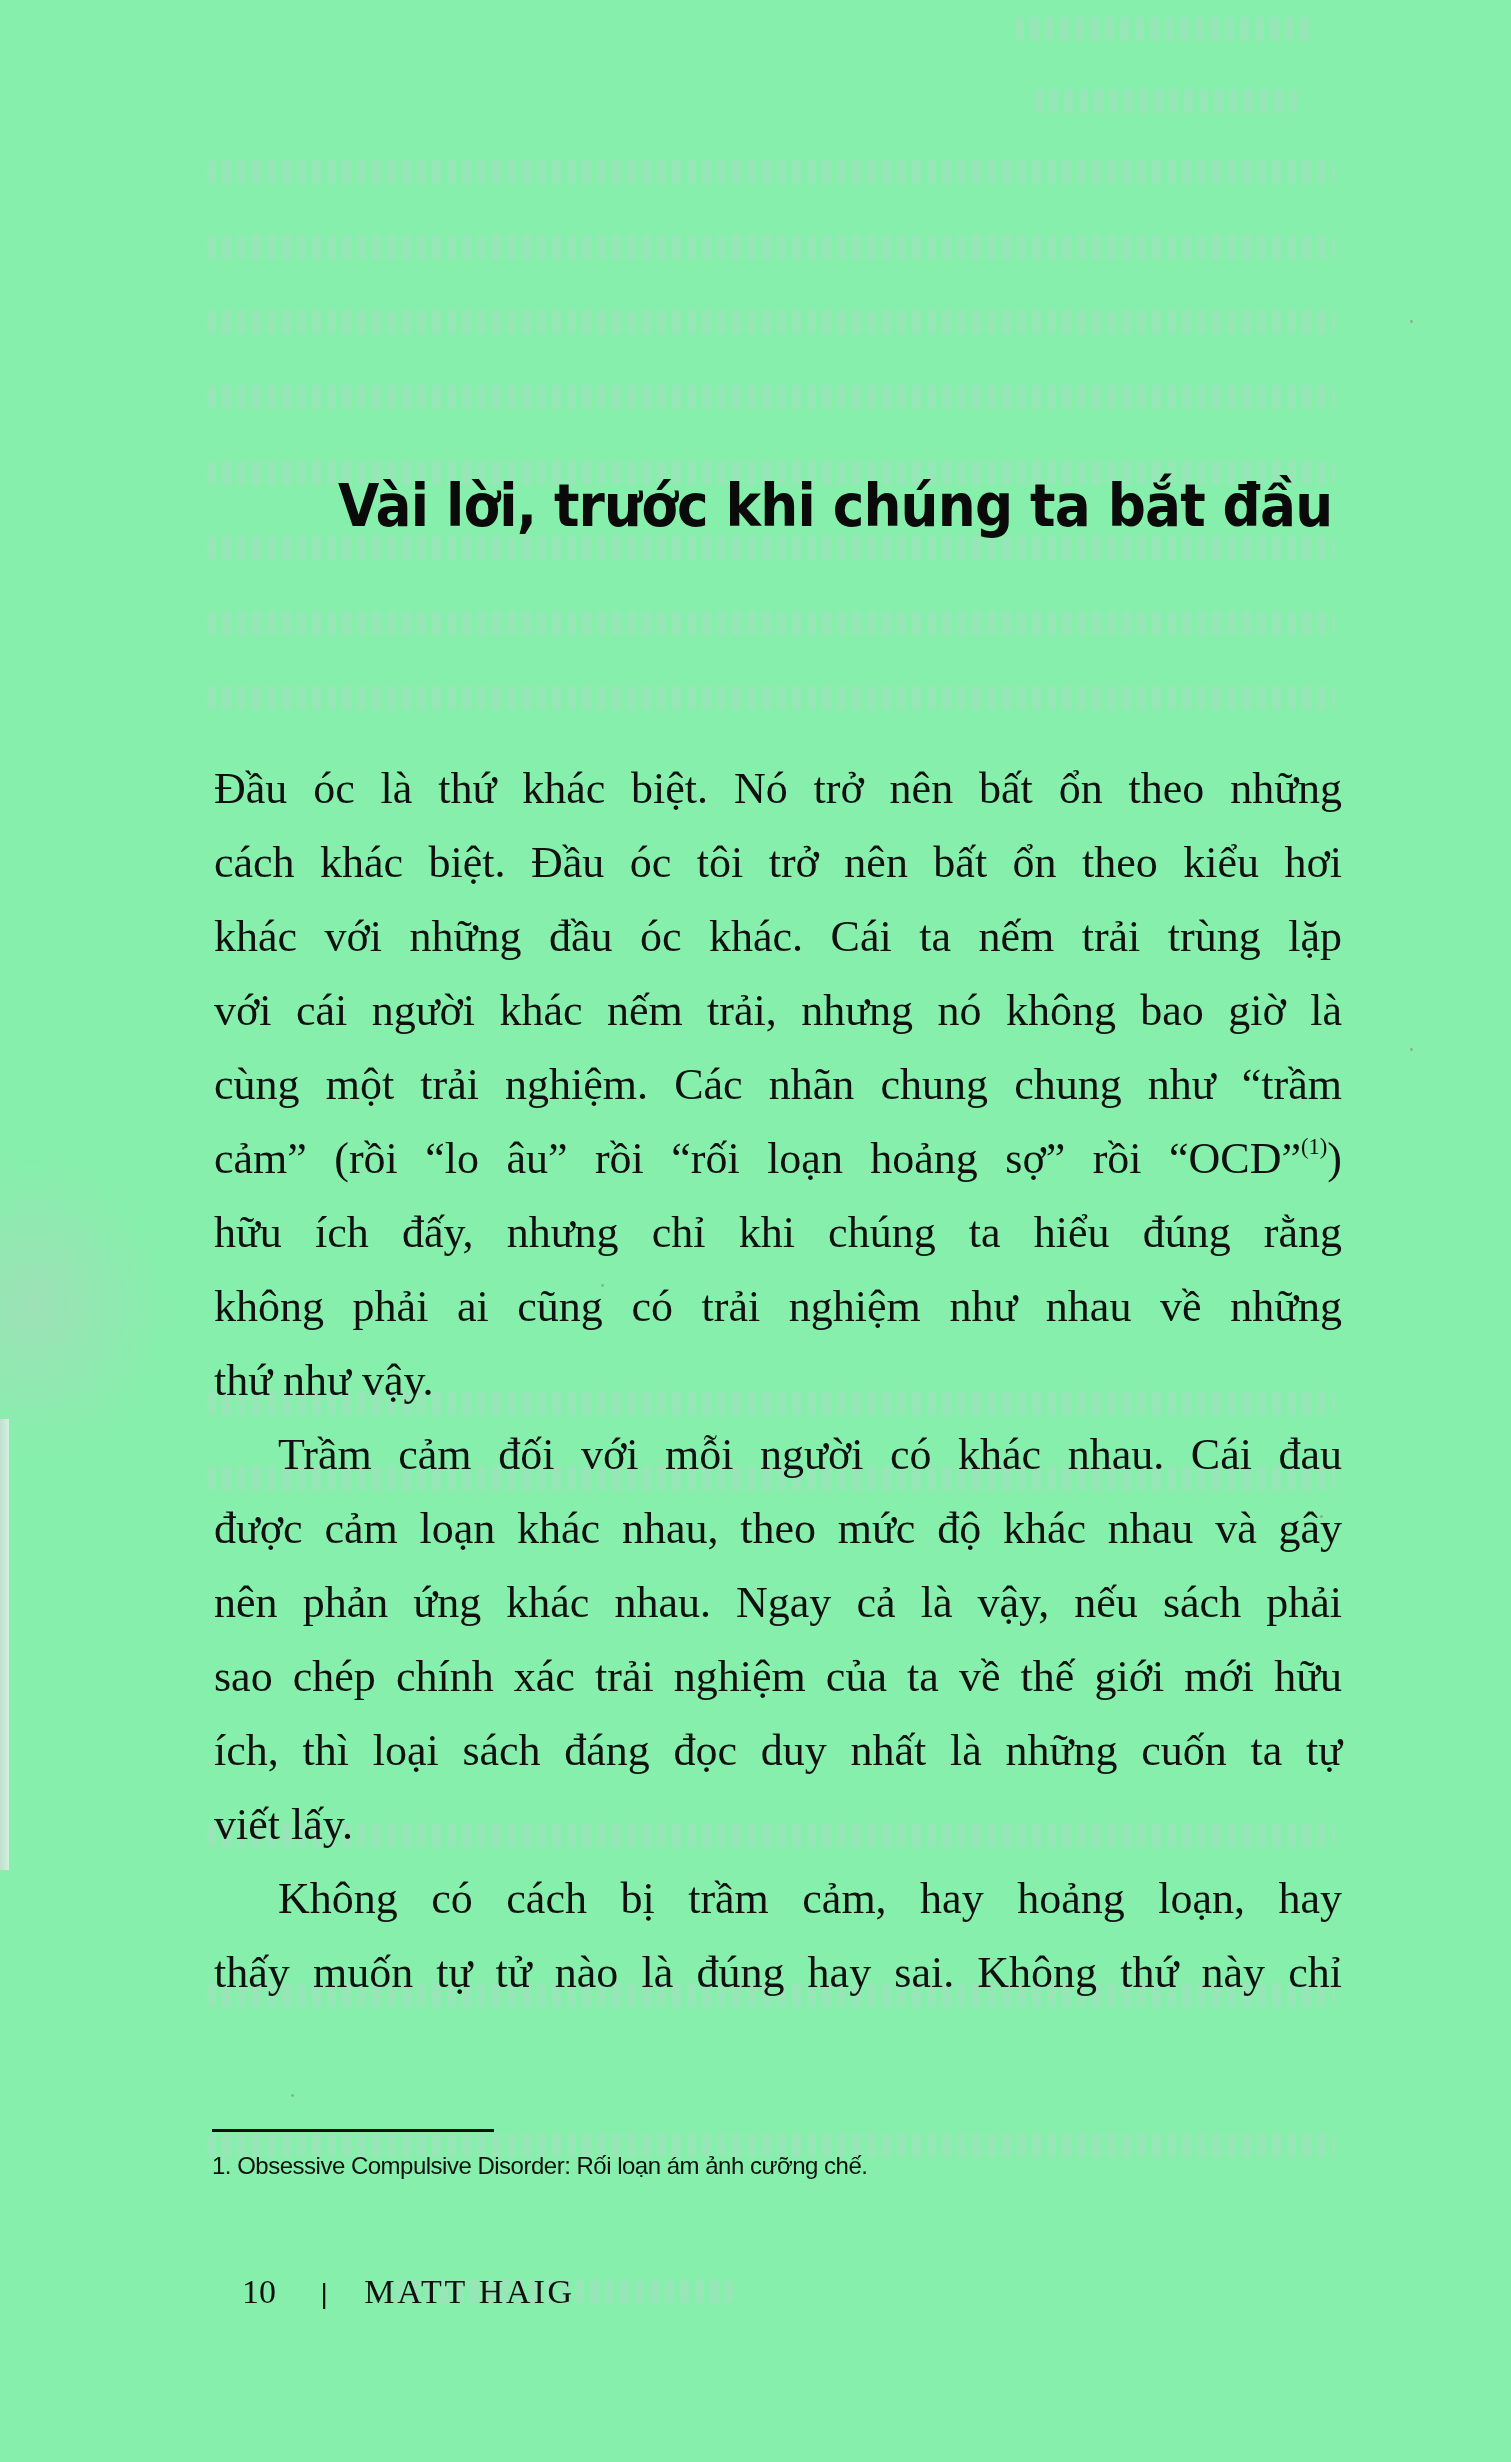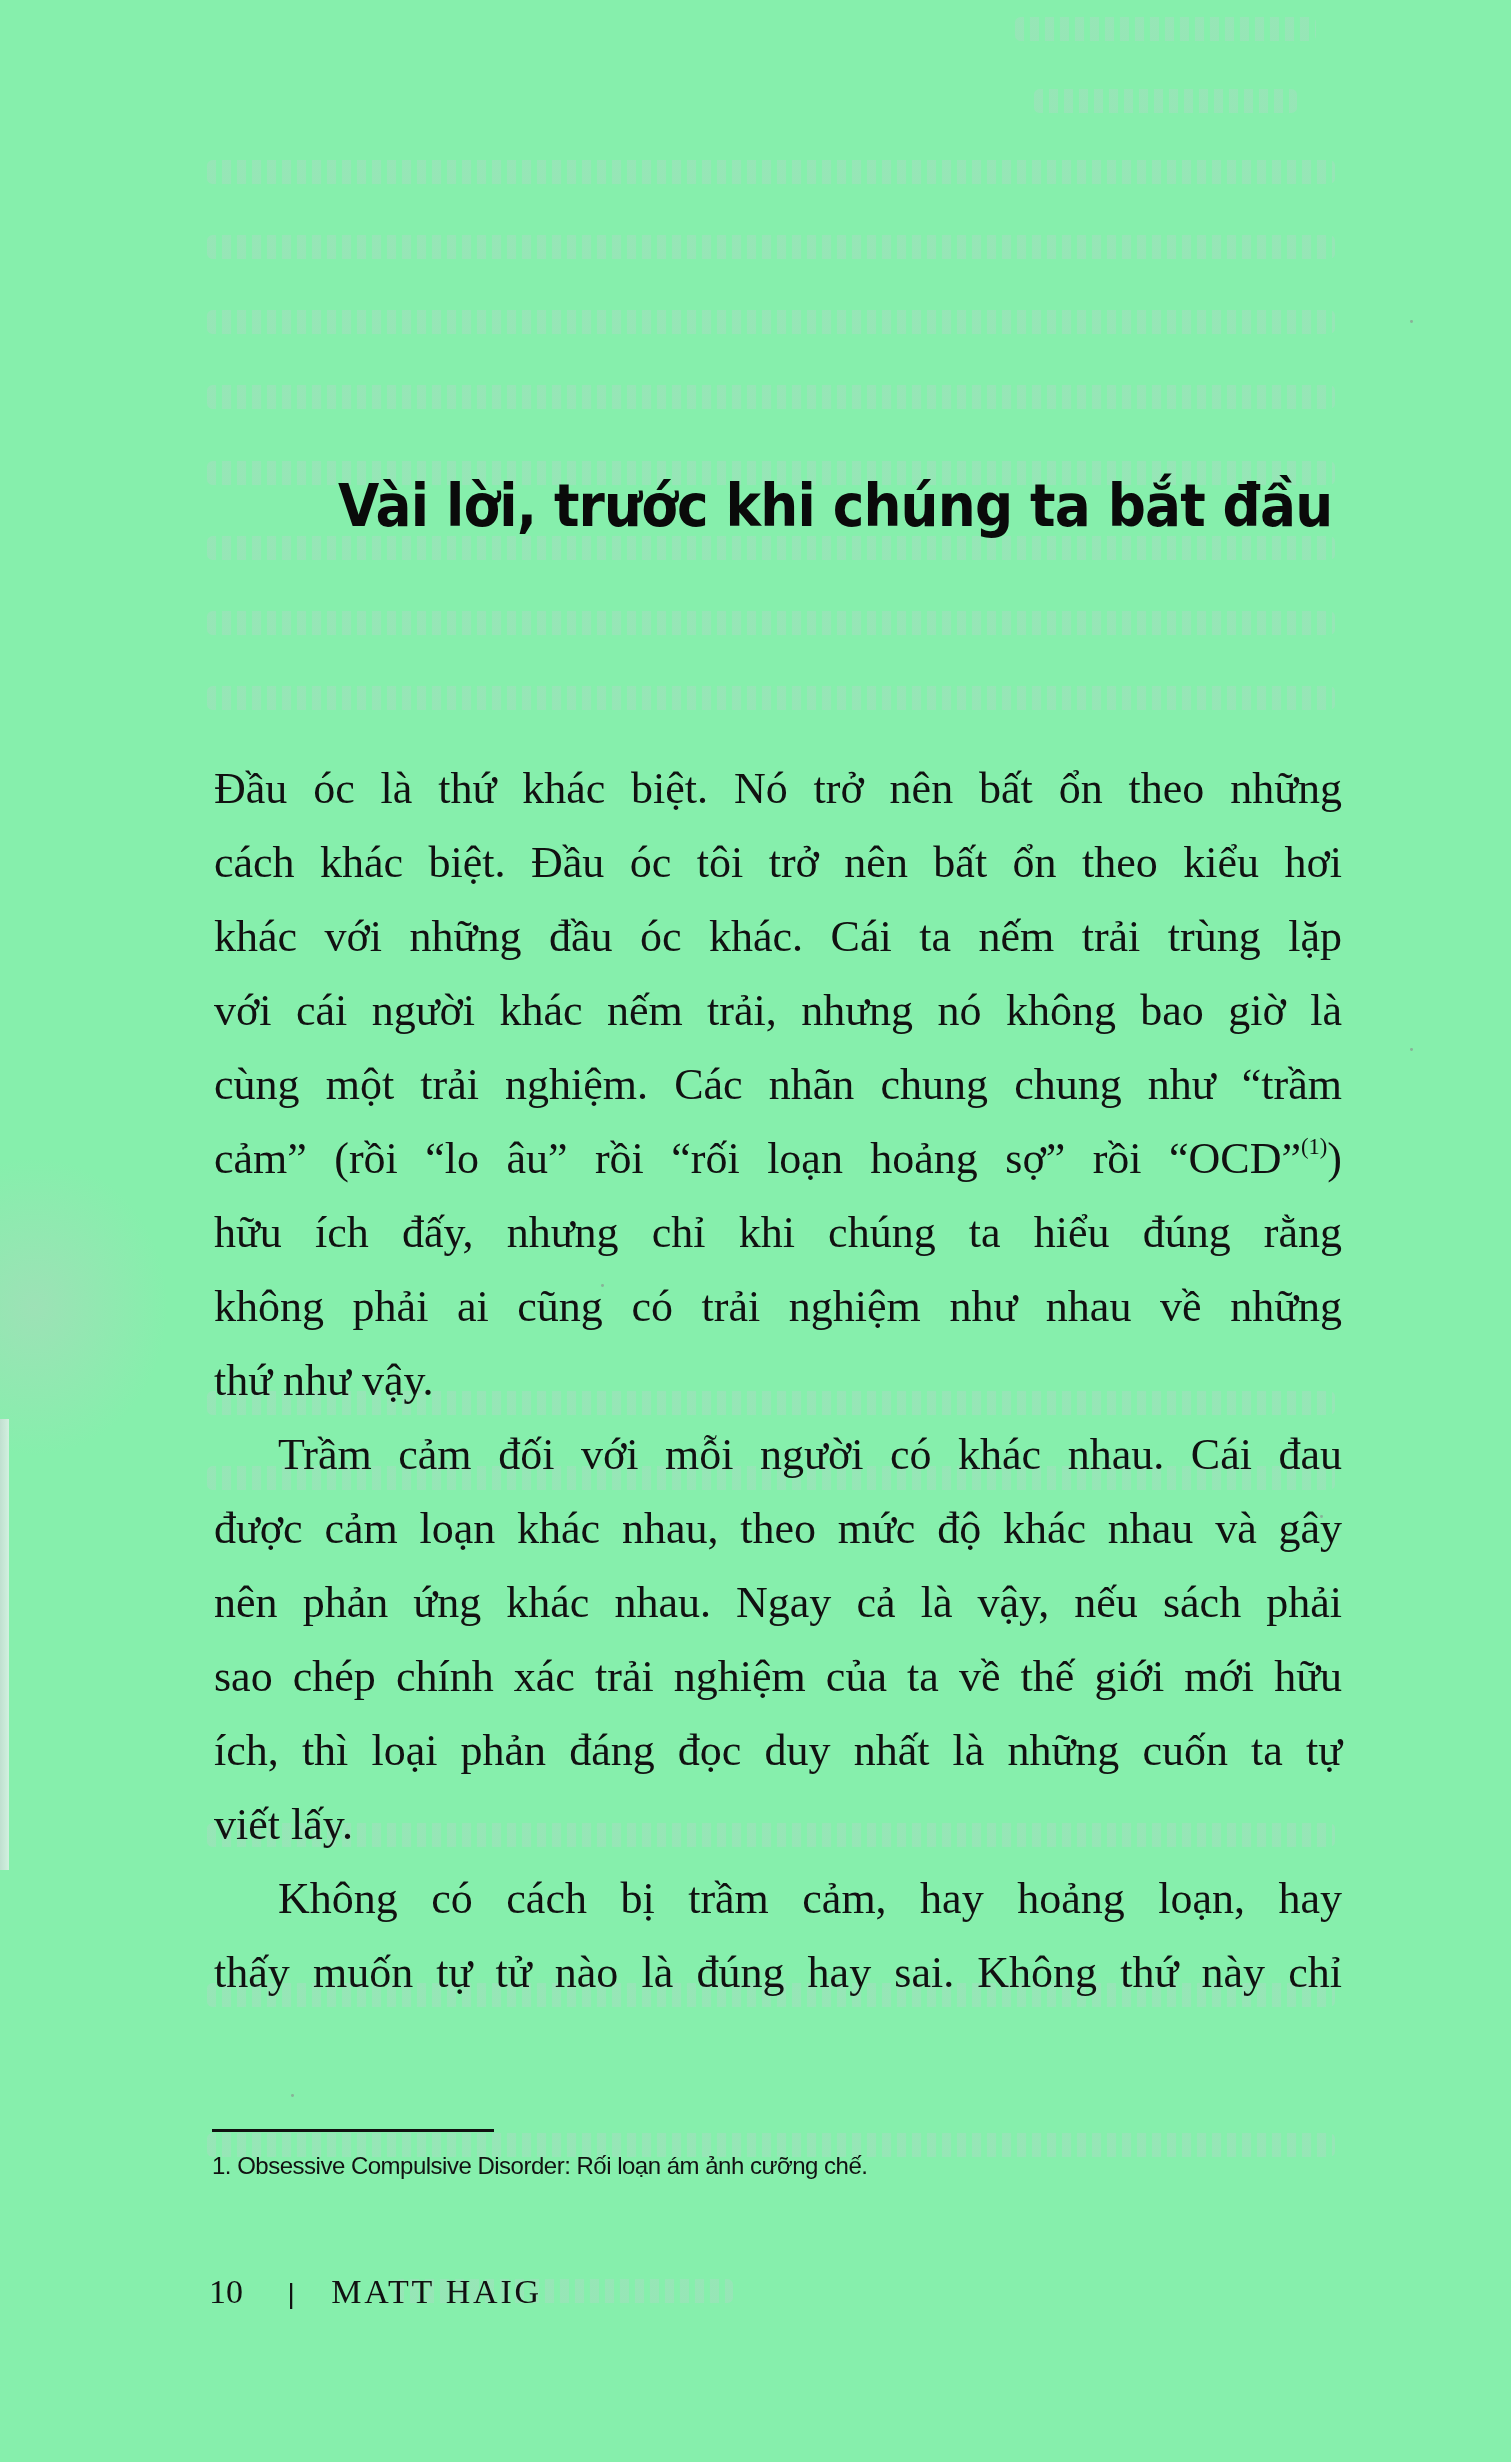--- a/index.html
+++ b/index.html
@@ -121,21 +121,21 @@
   .footer {
     position: absolute;
     left: 209px;
     top: 2271px;
     font-family: "Liberation Serif", serif;
     font-size: 34px;
     line-height: 41px;
     color: #111111;
     white-space: nowrap;
   }
-  .footer .page-number { display: inline-block; }
+  .footer .page-number { display: inline-block; margin-left: 33px; }
   .footer .separator {
     display: inline-block;
     margin-left: 36px;
     margin-right: 28px;
     font-family: "Liberation Sans", sans-serif;
     font-size: 28px;
   }
   .footer .author {
     display: inline-block;
     letter-spacing: 2.8px;
@@ -187,21 +187,21 @@
     <span class="line">cùng một trải nghiệm. Các nhãn chung chung như “trầm</span>
     <span class="line"><span>cảm” (rồi “lo âu” rồi “rối loạn hoảng sợ” rồi “OCD”</span><sup>(1)</sup><span>)</span></span>
     <span class="line">hữu ích đấy, nhưng chỉ khi chúng ta hiểu đúng rằng</span>
     <span class="line">không phải ai cũng có trải nghiệm như nhau về những</span>
     <span class="line last">thứ như vậy.</span>
 
     <span class="line indent">Trầm cảm đối với mỗi người có khác nhau. Cái đau</span>
     <span class="line">được cảm loạn khác nhau, theo mức độ khác nhau và gây</span>
     <span class="line">nên phản ứng khác nhau. Ngay cả là vậy, nếu sách phải</span>
     <span class="line">sao chép chính xác trải nghiệm của ta về thế giới mới hữu</span>
-    <span class="line">ích, thì loại phản đáng đọc duy nhất là những cuốn ta tự</span>
+    <span class="line">ích, thì loại sách đáng đọc duy nhất là những cuốn ta tự</span>
     <span class="line last">viết lấy.</span>
 
     <span class="line indent">Không có cách bị trầm cảm, hay hoảng loạn, hay</span>
     <span class="line">thấy muốn tự tử nào là đúng hay sai. Không thứ này chỉ</span>
   </div>
 
   <div class="footnote-rule"></div>
   <div class="footnote">1. Obsessive Compulsive Disorder: Rối loạn ám ảnh cưỡng chế.</div>
 
   <div class="footer">

